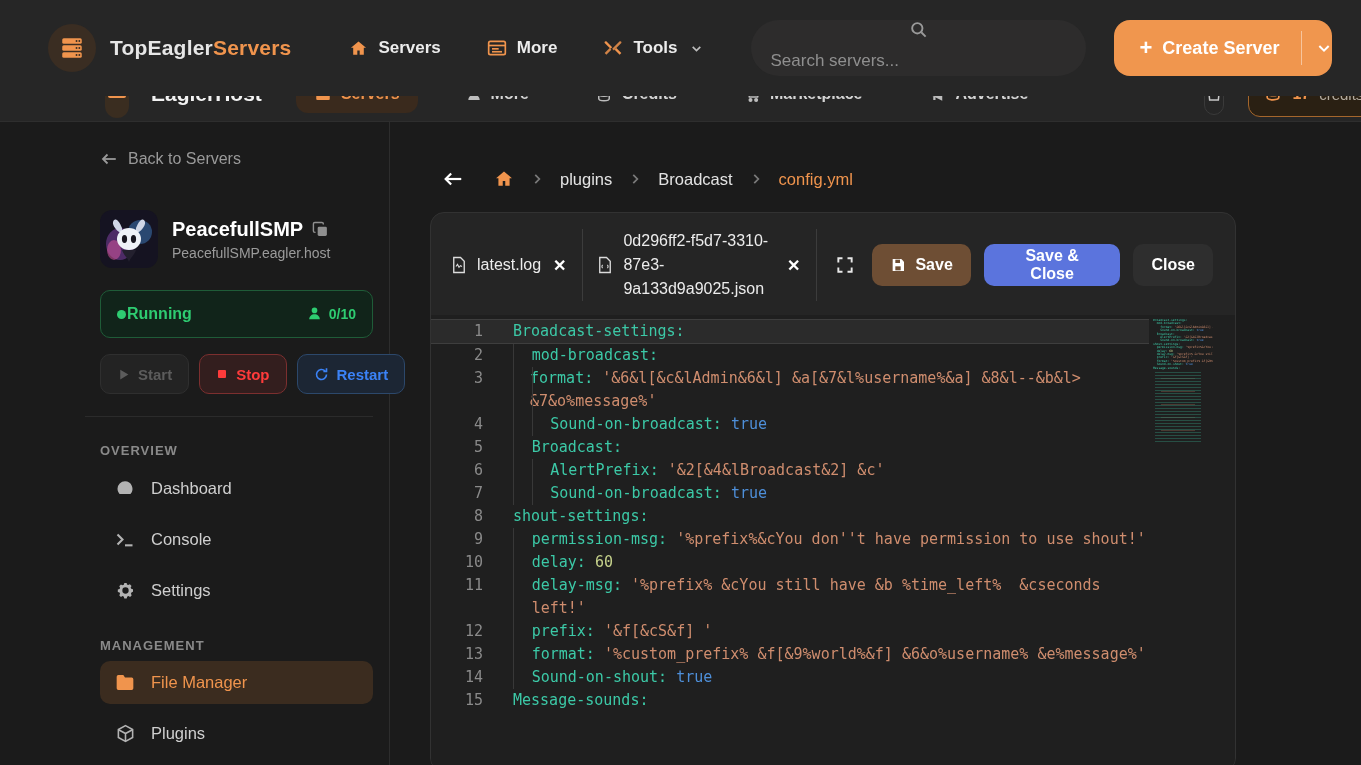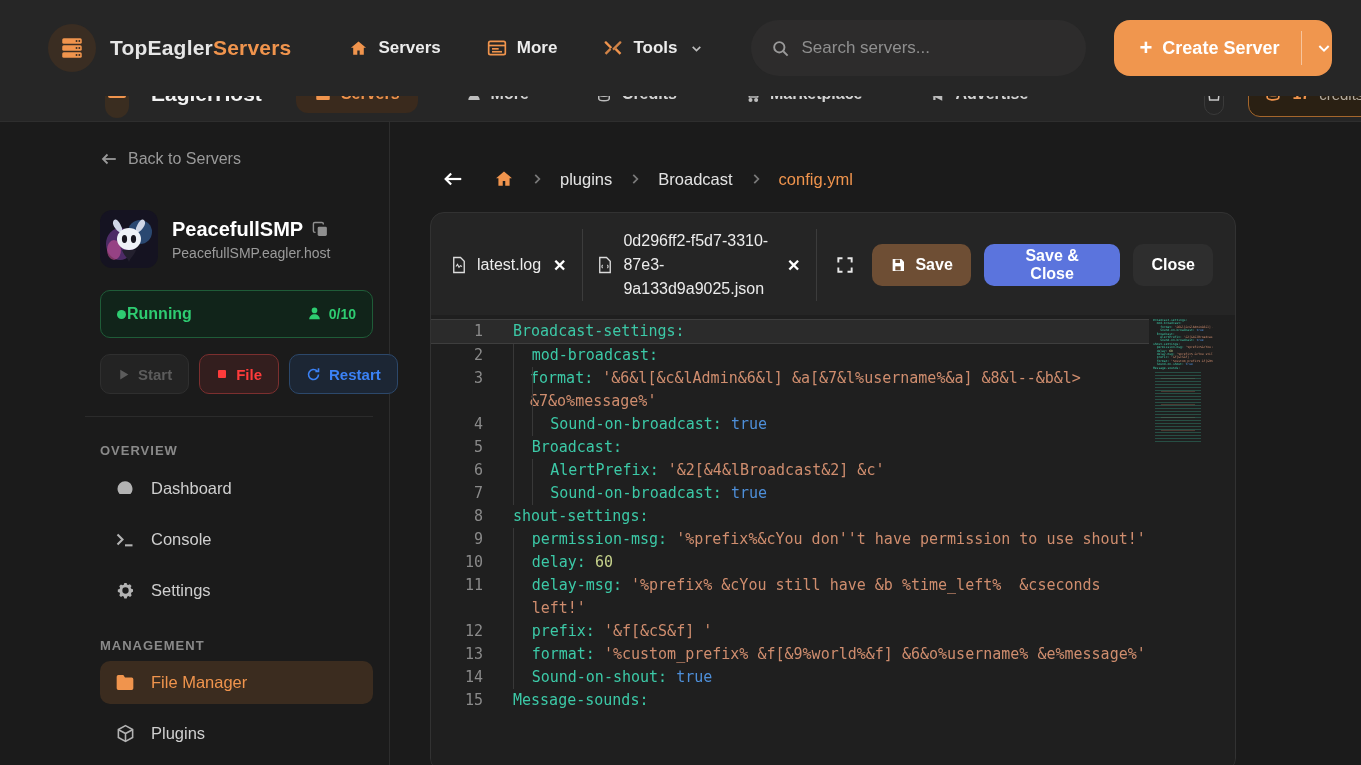--- a/index.html
+++ b/index.html
@@ -13,21 +13,21 @@
   .logo-circle { width:48px; height:48px; border-radius:50%; background:#3a2d22;
     display:flex; align-items:center; justify-content:center; }
   .brand { font-size:21px; font-weight:bold; margin-left:14px; letter-spacing:.2px; }
   .brand .accent { color:#f0944d; }
   .nav-items { display:flex; align-items:center; margin-left:58px; gap:46px; }
   .nav-item { display:flex; align-items:center; gap:10px; font-size:17px; font-weight:600;
     color:#ececec; cursor:pointer; }
   .nav-item .ni-icon { color:#f0944d; }
   .chev { color:#bdbdbd; margin-left:2px; }
   .search-pill { margin-left:48px; width:335px; height:56px; border-radius:28px;
-    background:#2d2c2c; display:flex; align-items:center; padding:0 20px; gap:12px; }
+    background:#2d2c2c; display:flex; align-items:center; padding:0 20px; gap:12px;flex-direction:column; }
   .search-pill input { background:transparent; border:none; outline:none; color:#d8d8d8;
     font-size:17px; width:100%; font-family:"Liberation Sans",sans-serif; }
   .search-pill input::placeholder { color:#8f8f8f; }
   .create-btn { margin-left:28px; height:56px; background:#f0964e; border:none; cursor:pointer;
     border-radius:16px; display:flex; align-items:center; color:#fff; font-size:18px;
     font-weight:600; padding:0 0 0 26px; min-width:215px; font-family:"Liberation Sans",sans-serif; }
   .create-btn .plus { font-size:22px; font-weight:bold; margin-right:10px; }
   .create-btn .cb-div { width:1px; height:34px; background:rgba(255,255,255,.45); margin:0 14px 0 22px; }
 
   
@@ -347,21 +347,21 @@
             </svg>
           </span>
         <span>Start</span>
       </div>
       <div class="pbtn stop">
         <span>
             <svg width="12" height="12" viewBox="0 0 24 24" fill="#ff3b3b">
               <rect x="4" y="4" width="16" height="16" rx="2"></rect>
             </svg>
           </span>
-        <span>File</span>
+        <span>Stop</span>
       </div>
       <div class="pbtn restart">
         <span>
           <svg width="15" height="15" viewBox="0 0 24 24" fill="none" stroke="#3b82f6" stroke-width="2.6">
               <path d="M20 12a8 8 0 1 1-2.4-5.7"></path>
               <polyline points="20 2 20 7 15 7" fill="none"></polyline>
             </svg>
         </span>
         <span>Restart</span>
       </div>

